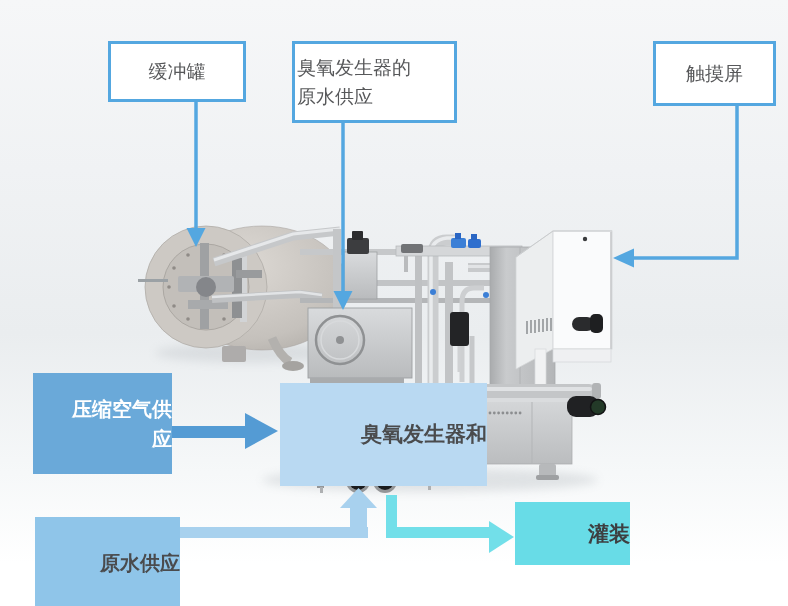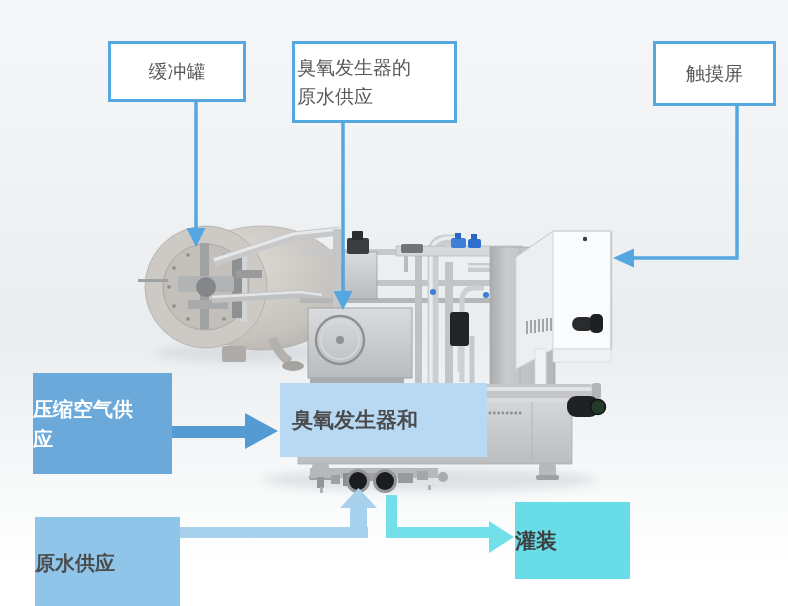--- a/index.html
+++ b/index.html
@@ -23,30 +23,30 @@
   }
   .layer{position:absolute;left:0;top:0;width:788px;height:606px;}
   .callout{
     position:absolute;background:#fff;border:3px solid var(--callout-border);
     color:var(--txt-callout);font-size:19px;line-height:1.55;
     display:flex;align-items:center;justify-content:center;text-align:center;
     box-sizing:border-box;
   }
   .callout.multiline{justify-content:flex-start;text-align:left;padding-left:2px;align-items:center;}
   .flowbox{
-    position:absolute;display:flex;flex-direction:column;align-items:flex-start;justify-content:center;
+    position:absolute;display:flex;flex-direction:column;align-items:flex-end;justify-content:center;
     font-weight:bold;text-align:center;box-sizing:border-box;line-height:1.5;
   }
   #box-buffer-tank{left:108px;top:41px;width:138px;height:61px;}
   #box-cooling-unit{left:292px;top:41px;width:165px;height:82px;}
   #box-touch-screen{left:630px;top:41px;width:123px;height:65px;margin-left:23px;}
   #box-compressed-air{left:33px;top:373px;width:139px;height:101px;background:var(--box-compair);color:#fff;font-size:20px;}
-  #box-ozone-generator{left:280px;top:383px;width:207px;height:74px;background:var(--box-ozone);color:var(--txt-dark);font-size:21px;line-height:1.55;padding-left:12px;}
+  #box-ozone-generator{left:280px;top:383px;width:207px;height:103px;background:var(--box-ozone);color:var(--txt-dark);font-size:21px;line-height:1.55;padding-left:12px;}
   #box-raw-water{left:35px;top:497px;width:145px;height:91px;background:var(--box-rawwater);color:var(--txt-dark);font-size:20px;margin-top:20px;}
-  #box-filling{left:515px;top:502px;width:115px;height:77px;background:var(--box-filling);color:#3d3f41;font-size:21px;}
+  #box-filling{left:515px;top:502px;width:115px;height:63px;background:var(--box-filling);color:#3d3f41;font-size:21px;}
 </style>
 </head>
 <body>
 
 <div class="stage">
 
   <svg class="layer" viewBox="0 0 788 606" aria-hidden="true">
     <defs>
       <linearGradient id="gMetal" x1="0" y1="0" x2="0" y2="1">
         <stop offset="0" stop-color="#d9dbdd"></stop>

